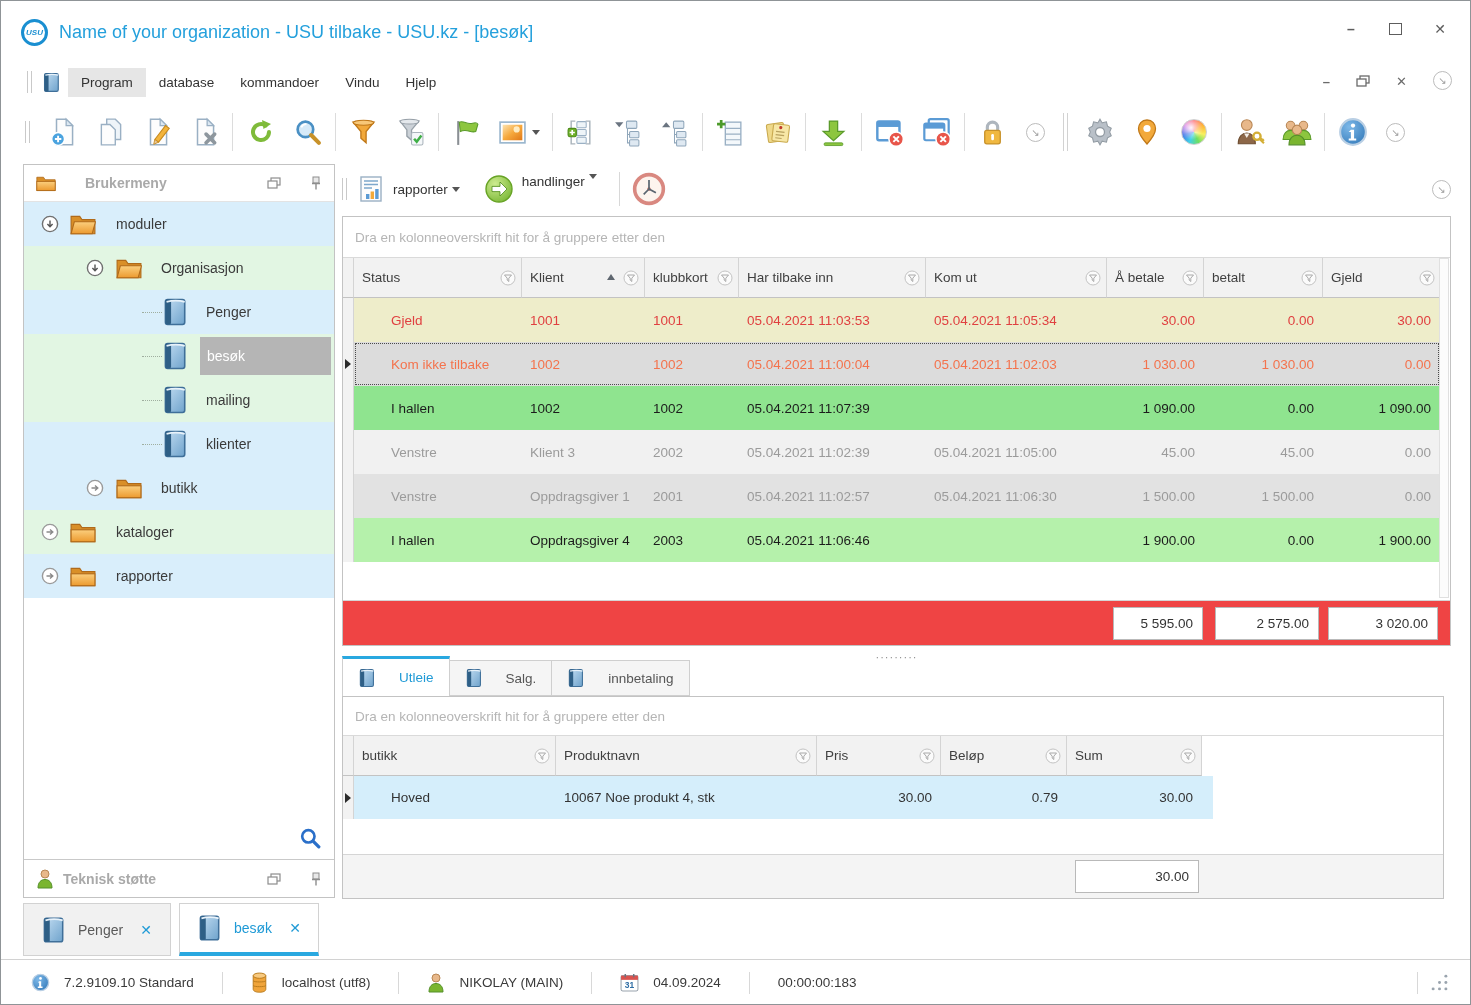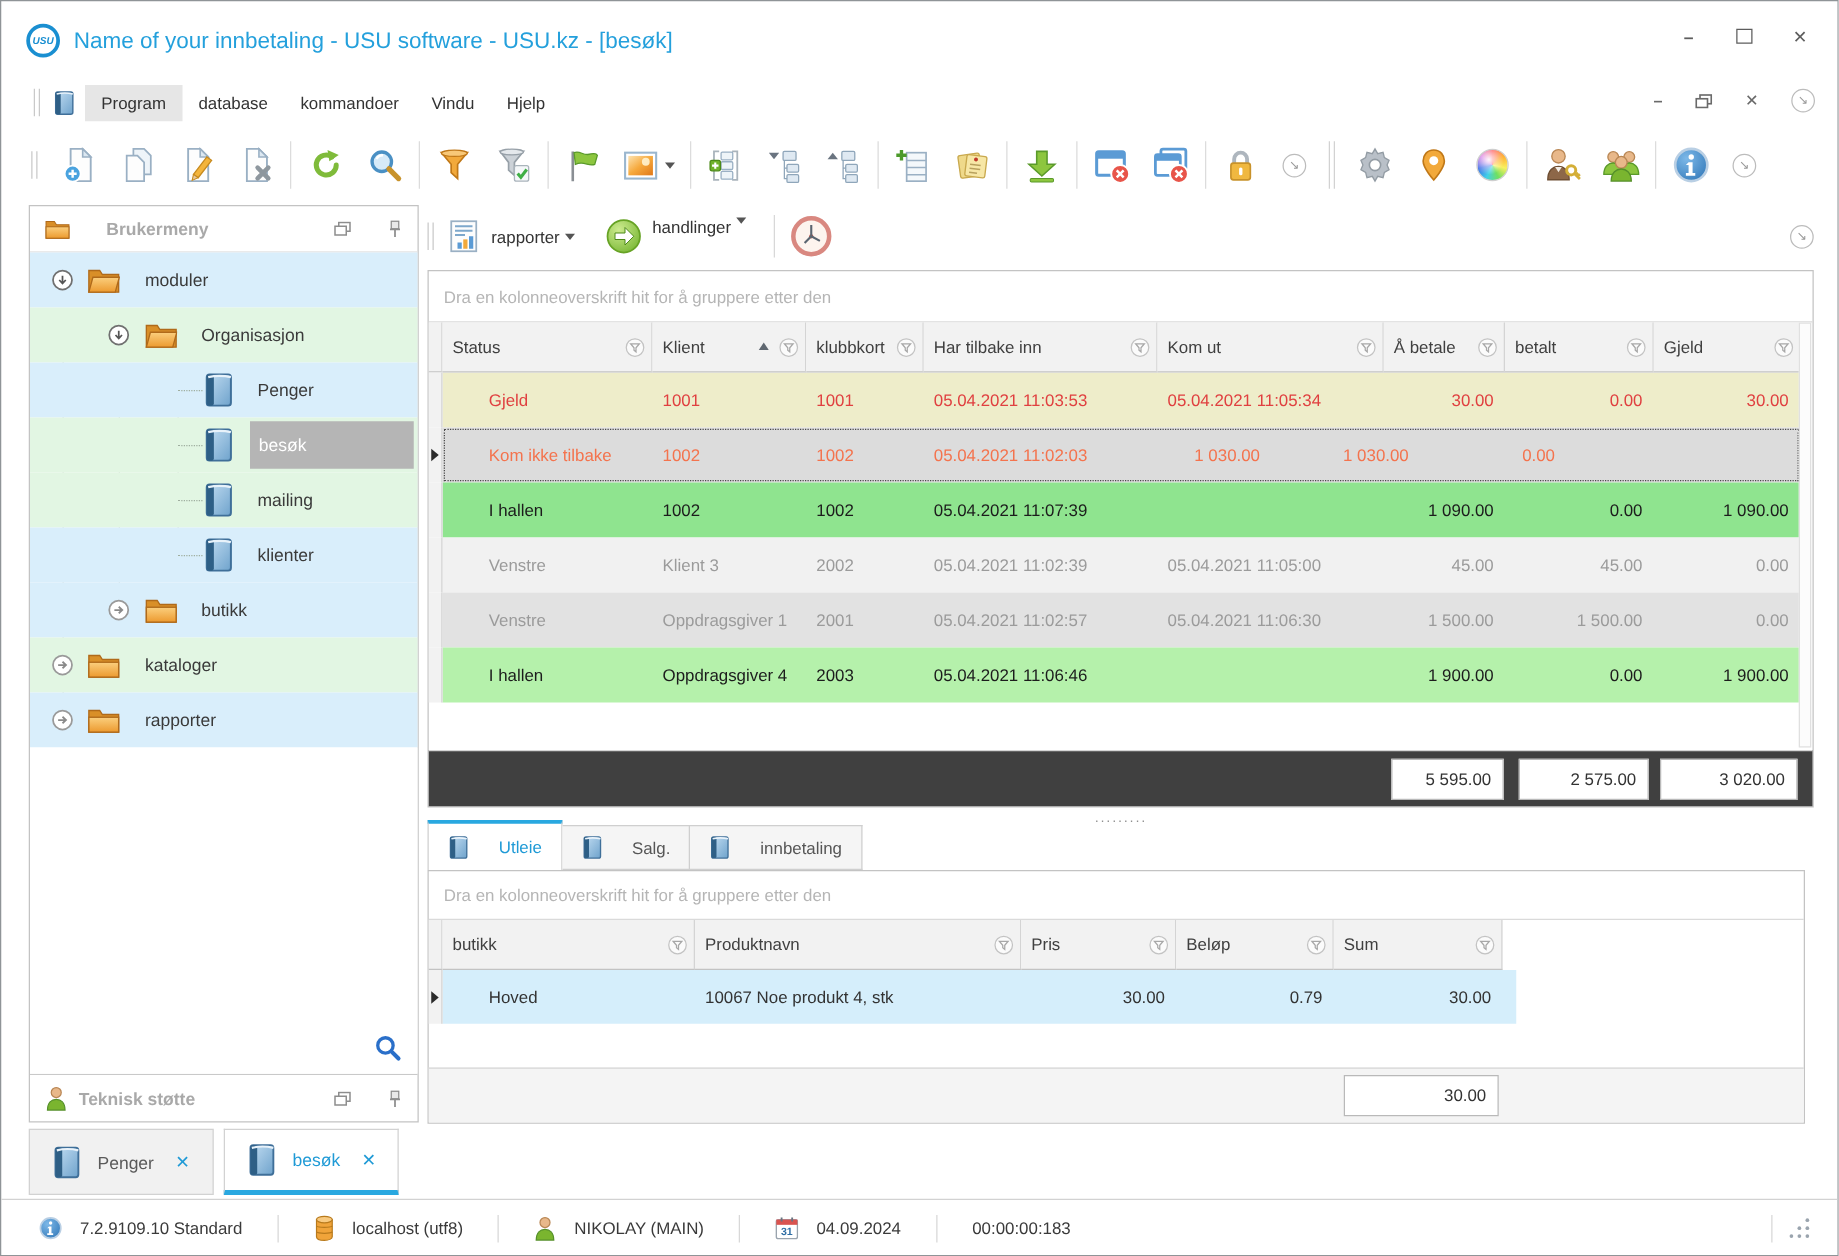--- a/index.html
+++ b/index.html
@@ -77,21 +77,21 @@
   .cells { display:flex; width:1086px; font-size:13.5px; }
   .cells > div { display:flex; align-items:center; overflow:hidden; white-space:nowrap; }
   .cl { padding-left:8px; } .cst { padding-left:37px; } .cr { justify-content:flex-end; padding-right:9px; }
   .r1 { background:#eeedca; color:#e04040; }
   .r2 { background:#dcdcdc; color:#f4734d; outline:1px dotted #4a4a4a; outline-offset:-2px; }
   .r3 { background:#8fe48f; color:#1c1c1c; }
   .r4 { background:#f1f1f1; color:#9b9b9b; }
   .r5 { background:#e2e2e2; color:#9b9b9b; }
   .r6 { background:#b5f1ab; color:#1c1c1c; }
   .scroll-strip { position:absolute; top:41px; right:1px; width:10px; bottom:47px; background:#fcfcfc; border:1px solid #e0e0e0; }
-  .grid-footer { position:absolute; left:0; right:0; bottom:0; height:45px; background:#404040; border-top:1px solid #d5d5d5; }
+  .grid-footer { position:absolute; left:0; right:0; bottom:0; height:45px; background:#ef4444; border-top:1px solid #d5d5d5; }
   .fbox { position:absolute; top:6px; height:33px; line-height:31px; background:#fff; border:1px solid #b9b9b9; font-size:13.5px; color:#333; text-align:right; padding-right:9px; }
   .fb1 { left:770px; width:90px; } .fb2 { left:872px; width:104px; } .fb3 { left:985px; width:110px; }
 
   .splitter { position:absolute; top:483px; left:0; width:1109px; height:9px; text-align:center; }
   .splitter::before { content:"·········"; color:#8f8f8f; font-size:11px; letter-spacing:1px; line-height:7px; }
 
   .detail-tabs { position:absolute; top:492px; left:0; height:40px; display:flex; align-items:flex-end; }
   .dtab { display:flex; align-items:center; gap:24px; padding:0 15px; height:36px; background:#f5f5f5; border:1px solid #cfcfcf; border-left:none; font-size:13.5px; color:#565656; }
   .dtab:first-child { border-left:1px solid #cfcfcf; }
   .dtab.active { height:40px; background:#fff; border-top:3px solid #29a8e0; border-bottom:none; color:#1f9ad6; border-left:1px solid #cfcfcf; }
@@ -367,21 +367,21 @@
       <rect x="4" y="1" width="9" height="7" fill="none" stroke="#6a6a6a" stroke-width="1.3"></rect>
       <rect x="1" y="4" width="9" height="7" fill="#fff" stroke="#6a6a6a" stroke-width="1.3"></rect>
     </symbol>
   </defs>
 </svg>
 
 <div class="window">
 
   <div class="titlebar">
     <div class="logo">USU</div>
-    <div class="app-title">Name of your innbetaling - USU software - USU.kz - [besøk]</div>
+    <div class="app-title">Name of your organization - USU tilbake - USU.kz - [besøk]</div>
     <div class="win-ctrls">
       <span class="wc wc-min"></span>
       <span class="wc wc-max"></span>
       <span class="wc wc-x"></span>
     </div>
   </div>
 
   <div class="menubar">
     <span class="grip"></span>
     <svg width="18" height="21" style="margin-right:8px">
@@ -752,20 +752,21 @@
         </div>
       </div>
       <div class="trow">
         <div class="gut">
             <span class="row-arrow"></span>
           </div>
         <div class="cells r2">
           <div class="c1 cst">Kom ikke tilbake</div>
           <div class="c2 cl">1002</div>
           <div class="c3 cl">1002</div>
+          <div class="c4 cl">05.04.2021 11:00:04</div>
           <div class="c5 cl">05.04.2021 11:02:03</div>
           <div class="c6 cr">1 030.00</div>
           <div class="c7 cr">1 030.00</div>
           <div class="c8 cr">0.00</div>
         </div>
       </div>
       <div class="trow">
         <div class="gut"></div>
         <div class="cells r3">
           <div class="c1 cst">I hallen</div>

